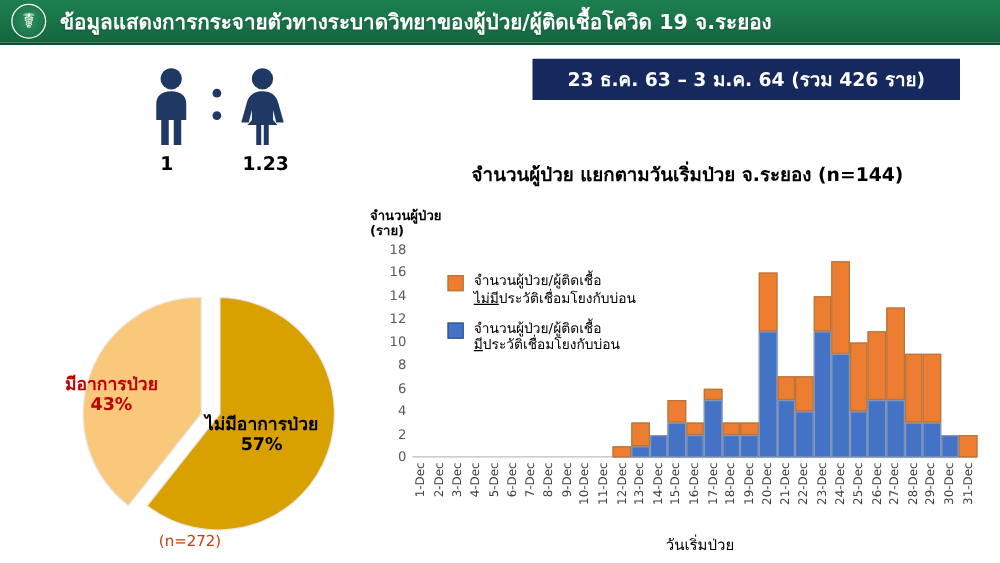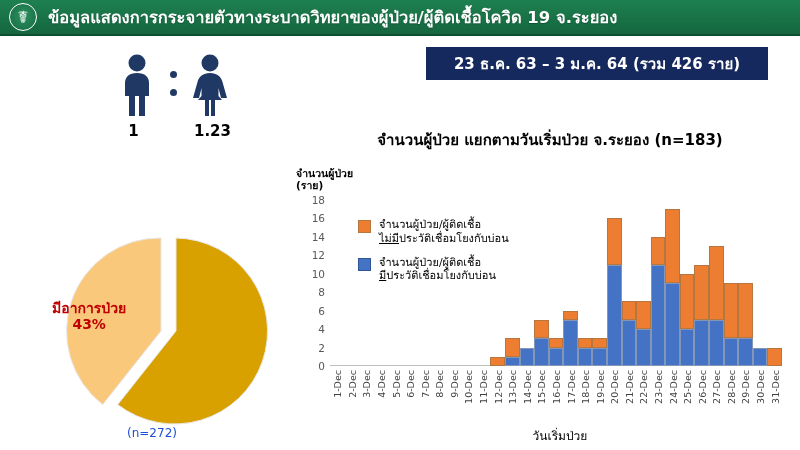--- a/index.html
+++ b/index.html
@@ -68,21 +68,21 @@
   
   .pie-wrap { position: absolute; left: 28px; top: 236px; width: 248px; height: 190px; margin-left: 20px; }
   .pie-svg { position: absolute; left: 0; top: 0; }
   .pie-label {
     position: absolute; text-align: center; font-weight: bold; line-height: 1.15; white-space: nowrap;
   }
   .pie-label.left { left: 4px; top: 64px; color: #c00000; font-size: 14px; }
   .pie-label.right { left: 116px; top: 96px; color: #000000; font-size: 14px; }
   .pie-n {
     position: absolute; left: 28px; top: 426px; width: 248px; text-align: center;
-    font-size: 12px; color: #1d4ed8;
+    font-size: 12px; color: #c2410c;
   }
 
   
   .chart-title {
     position: absolute; left: 300px; top: 128px; width: 500px; text-align: center;
     font-size: 15px; font-weight: bold; color: #000; white-space: nowrap;
   }
   .ylabel {
     position: absolute; left: 296px; top: 168px; font-size: 10.5px; font-weight: bold;
     color: #000; line-height: 1.12; white-space: nowrap;
@@ -171,24 +171,28 @@
     <svg class="pie-svg" width="248" height="190" viewBox="0 0 248 190" aria-hidden="true">
 
       <path d="M128 95 L128 2 A93 93 0 1 1 69.7 168.6 Z" fill="#d9a100" stroke="#e8e8e8" stroke-width="1"></path>
 
       <path d="M118 95 L118 2 A93 93 0 0 0 59.7 168.6 Z" fill="#fac87a" stroke="#e8e8e8" stroke-width="1" transform="translate(-5,0)"></path>
     </svg>
     <div class="pie-label left">
       <span>มีอาการป่วย</span><br>
       <span>43%</span>
     </div>
+    <div class="pie-label right">
+      <span>ไม่มีอาการป่วย</span><br>
+      <span>57%</span>
+    </div>
   </div>
   <div class="pie-n">(n=272)</div>
 
-  <div class="chart-title">จำนวนผู้ป่วย แยกตามวันเริ่มป่วย จ.ระยอง (n=183)</div>
+  <div class="chart-title">จำนวนผู้ป่วย แยกตามวันเริ่มป่วย จ.ระยอง (n=144)</div>
   <div class="ylabel">
     <span>จำนวนผู้ป่วย</span><br>
     <span>(ราย)</span>
   </div>
 
   <div class="plot">
     <div id="yticks">
         <div class="ytick" style="top: 0%;">18</div>
         <div class="ytick" style="top: 11.1111%;">16</div>
         <div class="ytick" style="top: 22.2222%;">14</div>

